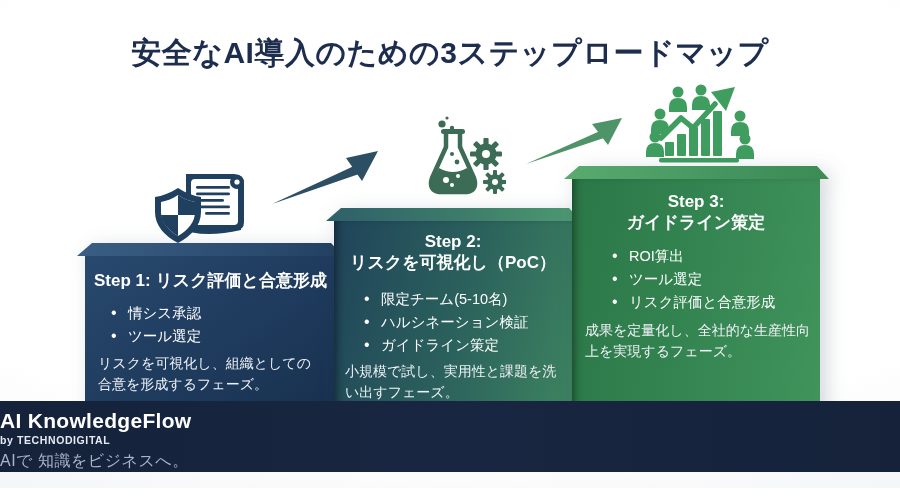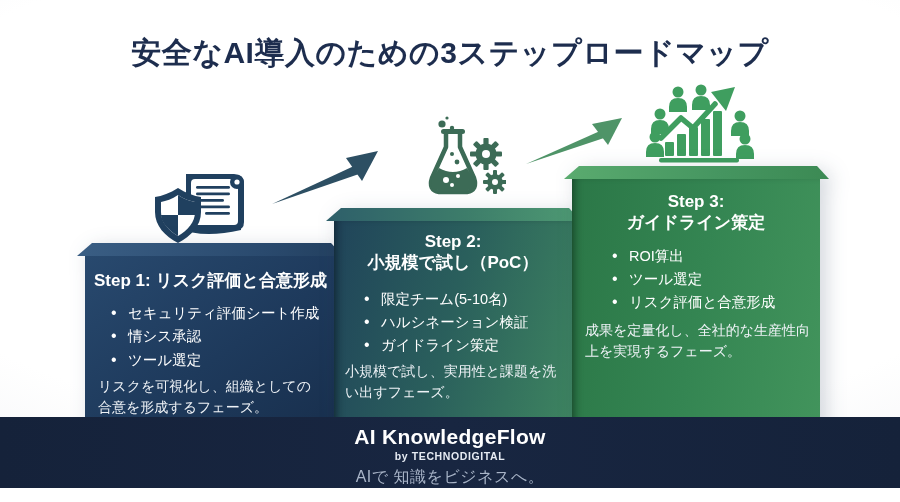--- a/index.html
+++ b/index.html
@@ -61,23 +61,23 @@
   
   .icn { position:absolute; z-index:1; }
   #icon1 { left:148px; top:166px; }
   #arrow1 { left:270px; top:148px; }
   #icon2 { left:402px; top:116px; }
   #arrow2 { left:524px; top:116px; }
   #icon3 { left:645px; top:82px; }
 
   
   .footer {
-    position:absolute; left:0; right:0; bottom:0; height:71px; z-index:5;
+    position:absolute; left:0; right:0; bottom:16px; height:71px; z-index:5;
     background: linear-gradient(90deg, #15223a 0%, #182641 50%, #15223a 100%);
-    text-align:center; color:#ffffff;
+    text-align:left; color:#ffffff;
   }
   .brand   { font-size:21px; font-weight:bold; margin-top:8px; letter-spacing:0.3px; }
   .byline  { font-size:10.5px; font-weight:bold; color:#e6ebf3; letter-spacing:0.6px; margin-top:1px; }
   .tagline { font-size:16px; color:#a9b5c8; margin-top:5px; letter-spacing:0.5px; }
 </style>
 </head>
 <body>
 
 <div class="stage">
 
@@ -213,34 +213,33 @@
         <path d="M91 77 v-5 q0 -9 9 -9 q9 0 9 9 v5 z"></path>
     </g>
     <polyline points="16,56 36,36 48,46 70,22" fill="none" stroke="#3f9e5f" stroke-width="5.5" stroke-linecap="round" stroke-linejoin="round"></polyline>
   </svg>
 
   <section class="step step1">
     <div class="lid"></div>
     <div class="face">
       <h2 class="step-heading">Step 1: リスク評価と合意形成</h2>
       <ul class="bullets">
-        <li>セキュリティ評価シート作成</li>
         <li>情シス承認</li>
         <li>ツール選定</li>
       </ul>
       <p class="summary">リスクを可視化し、組織としての合意を形成するフェーズ。</p>
     </div>
   </section>
 
   <section class="step step2">
     <div class="lid"></div>
     <div class="face">
       <h2 class="step-heading">
         <span style="display:block">Step 2:</span>
-        <span style="display:block">小規模で試し（PoC）</span>
+        <span style="display:block">リスクを可視化し（PoC）</span>
       </h2>
       <ul class="bullets">
         <li>限定チーム(5-10名)</li>
         <li>ハルシネーション検証</li>
         <li>ガイドライン策定</li>
       </ul>
       <p class="summary">小規模で試し、実用性と課題を洗い出すフェーズ。</p>
     </div>
   </section>
 

